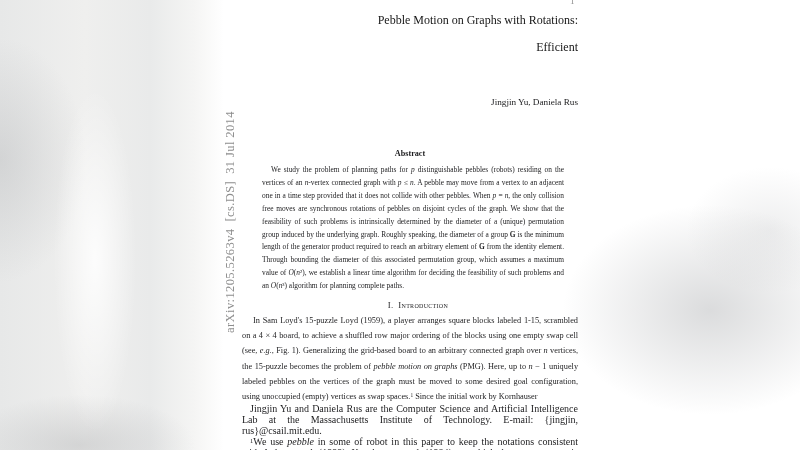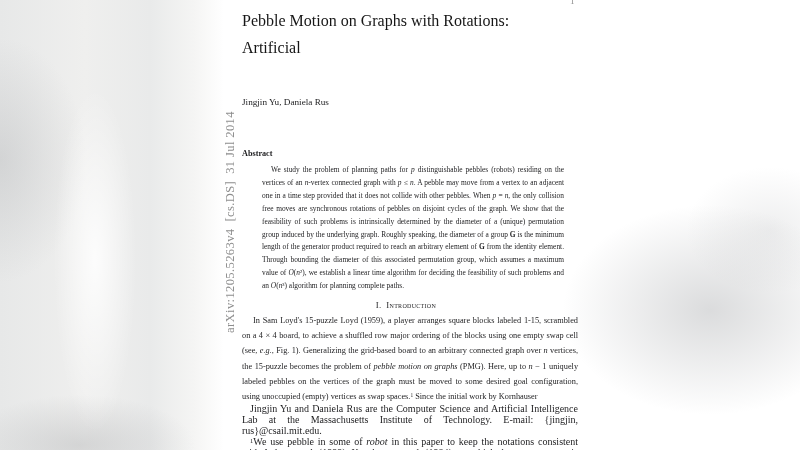--- a/index.html
+++ b/index.html
@@ -34,55 +34,55 @@
     left: 570px;
     top: -4px;
     font-size: 9px;
     color: #8d8d8d;
   }
   .title-block {
     position: absolute;
     left: 242px;
     top: 7px;
     width: 336px;
-    text-align: left;
-    font-size: 16px;
+    text-align: right;
+    font-size: 12px;
     line-height: 27px;
     color: #161616;
   }
   .authors {
     position: absolute;
     left: 242px;
     top: 97px;
     width: 336px;
-    text-align: left;
+    text-align: right;
     font-size: 9.2px;
   }
   .abs-head {
     position: absolute;
     left: 242px;
     top: 149px;
     width: 336px;
-    text-align: left;
+    text-align: center;
     font-size: 8.2px;
     font-weight: bold;
   }
   .abs-body {
     position: absolute;
     left: 262px;
     top: 164px;
     width: 302px;
     font-size: 7.4px;
     line-height: 12.9px;
     text-align: justify;
     text-indent: 9px;
   }
   .sec-head {
     position: absolute;
-    left: 238px;
+    left: 250px;
     top: 300px;
     width: 336px;
     text-align: center;
     font-size: 8.8px;
     font-variant: small-caps;
     letter-spacing: 0.3px;
     white-space: pre;
   }
   .intro {
     position: absolute;
@@ -116,31 +116,31 @@
 <body>
 
 <div class="canvas">
 
   <div class="watermark">arXiv:1205.5263v4  [cs.DS]  31 Jul 2014</div>
 
   <div class="pagenum">1</div>
 
   <div class="title-block">
     <div>Pebble Motion on Graphs with Rotations:</div>
-    <div>Artificial</div>
+    <div>Efficient</div>
   </div>
 
   <div class="authors">Jingjin Yu, Daniela Rus</div>
 
   <div class="abs-head">Abstract</div>
 
   <div class="abs-body"><span>We study the problem of planning paths for </span><span style="font-style: italic;">p</span><span> distinguishable pebbles (robots) residing on the vertices of an </span><span style="font-style: italic;">n</span><span>-vertex connected graph with </span><span style="font-style: italic;">p</span><span> ≤ </span><span style="font-style: italic;">n</span><span>. A pebble may move from a vertex to an adjacent one in a time step provided that it does not collide with other pebbles. When </span><span style="font-style: italic;">p</span><span> = </span><span style="font-style: italic;">n</span><span>, the only collision free moves are synchronous rotations of pebbles on disjoint cycles of the graph. We show that the feasibility of such problems is intrinsically determined by the diameter of a (unique) permutation group induced by the underlying graph. Roughly speaking, the diameter of a group </span><span style="font-weight: bold;">G</span><span> is the minimum length of the generator product required to reach an arbitrary element of </span><span style="font-weight: bold;">G</span><span> from the identity element. Through bounding the diameter of this associated permutation group, which assumes a maximum value of </span><span style="font-style: italic;">O</span><span>(</span><span style="font-style: italic;">n</span><span>²), we establish a linear time algorithm for deciding the feasibility of such problems and an </span><span style="font-style: italic;">O</span><span>(</span><span style="font-style: italic;">n</span><span>³) algorithm for planning complete paths.</span></div>
 
   <div class="sec-head">I. Introduction</div>
 
   <div class="intro"><span>In Sam Loyd's 15-puzzle Loyd (1959), a player arranges square blocks labeled 1-15, scrambled on a 4 × 4 board, to achieve a shuffled row major ordering of the blocks using one empty swap cell (see, </span><span style="font-style: italic;">e.g.</span><span>, Fig. 1). Generalizing the grid-based board to an arbitrary connected graph over </span><span style="font-style: italic;">n</span><span> vertices, the 15-puzzle becomes the problem of </span><span style="font-style: italic;">pebble motion on graphs</span><span> (PMG). Here, up to </span><span style="font-style: italic;">n</span><span> − 1 uniquely labeled pebbles on the vertices of the graph must be moved to some desired goal configuration, using unoccupied (empty) vertices as swap spaces.</span><sup>1</sup><span> Since the initial work by Kornhauser</span></div>
 
   <div class="footnotes">
     <div class="fn"><span>Jingjin Yu and Daniela Rus are the Computer Science and Artificial Intelligence Lab at the Massachusetts Institute of Technology. E-mail: {jingjin, rus}@csail.mit.edu.</span></div>
-    <div class="fn"><sup>1</sup><span>We use </span><span style="">pebble</span><span> in some of </span><span style="font-style: italic;">robot</span><span> in this paper to keep the notations consistent with Auletta et al. (1999); Kornhauser et al. (1984), on which the current paper is partially based.</span></div>
+    <div class="fn"><sup>1</sup><span>We use </span><span style="font-style: italic;">pebble</span><span> in some of </span><span style="">robot</span><span> in this paper to keep the notations consistent with Auletta et al. (1999); Kornhauser et al. (1984), on which the current paper is partially based.</span></div>
   </div>
 
 </div>
 
 </body></html>

